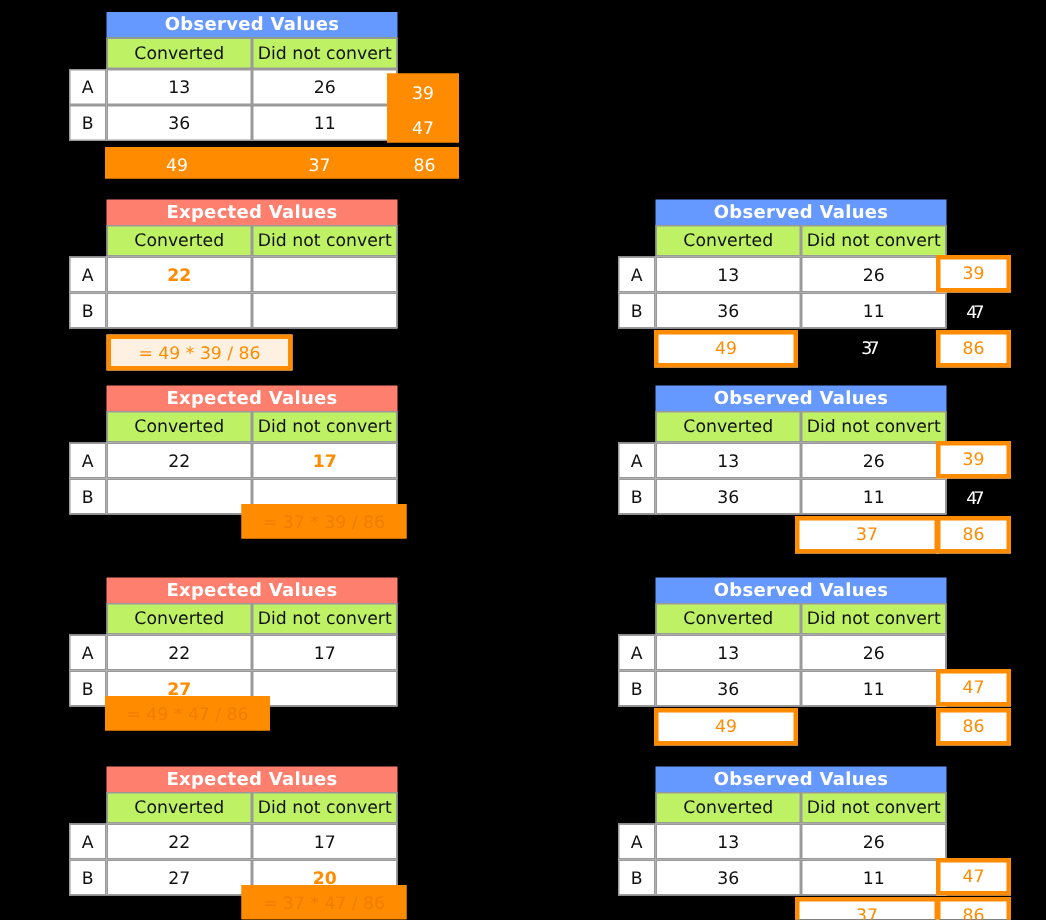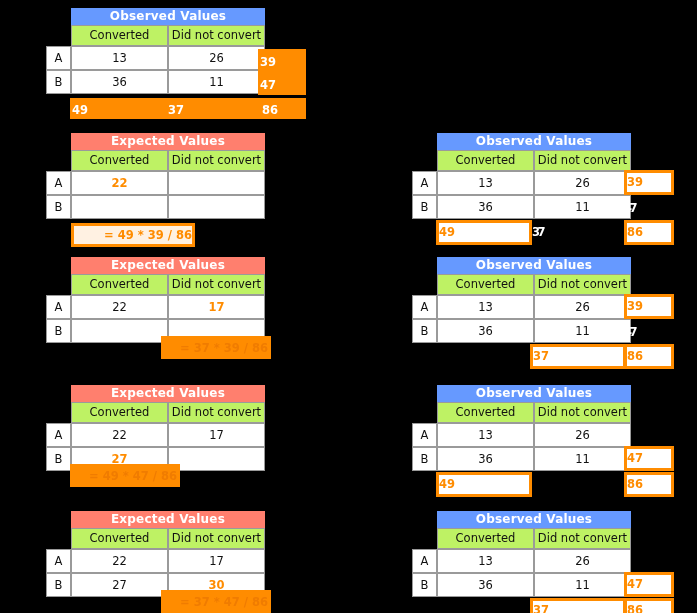--- a/index.html
+++ b/index.html
@@ -32,32 +32,32 @@
   .cell{
     height:22px;line-height:22px;text-align:center;
     background:#fff;color:#111;font-size:11.5px;
     border:1px solid #9a9a9a;
   }
   .cell.hl{color:#ff8c00;font-weight:bold;}
   .blank{background:#000;border:none;}
 
   
   .total{
-    position:absolute;text-align:left;font-size:11.5px;font-weight:bold;
+    position:absolute;text-align:center;font-size:11.5px;font-weight:normal;
     box-sizing:border-box;
   }
   .total.solid{background:#ff8c00;color:#fff;border:2px solid #ff8c00;}
   .total.outline{background:#fff;color:#ff8c00;border:3px solid #ff8c00;}
   .total.ghost{background:transparent;color:#fff;border:none;
                letter-spacing:-2.5px;}
 
   
   .formula{
-    position:absolute;box-sizing:border-box;text-align:right;
-    font-size:11.5px;font-weight:bold;
+    position:absolute;box-sizing:border-box;text-align:center;
+    font-size:11.5px;font-weight:normal;
   }
   .formula.open{background:#fff1e2;border:3px solid #ff8c00;color:#ff8c00;}
   .formula.filled{background:#ff8c00;border:3px solid #ff8c00;color:#f07c00;}
 </style>
 </head>
 <body>
 
 <div class="panel" style="left:46px;top:8px;">
   <table class="tbl">
     <tbody>
@@ -276,21 +276,21 @@
       <th class="col-head" style="width:95px">Did not convert</th>
     </tr>
     <tr>
       <td class="rowlab">A</td>
       <td class="cell">22</td>
       <td class="cell">17</td>
     </tr>
     <tr>
       <td class="rowlab">B</td>
       <td class="cell">27</td>
-      <td class="cell hl">30</td>
+      <td class="cell hl">20</td>
     </tr>
   </tbody>
     </table>
   <div class="formula filled" style="left:115px;top:79px;width:110px;height:23px;line-height:18px;">= 37 * 47 / 86</div>
 </div>
 
 <div class="panel" style="left:412px;top:511px;">
   <table class="tbl">
     <tbody>
         <tr>

